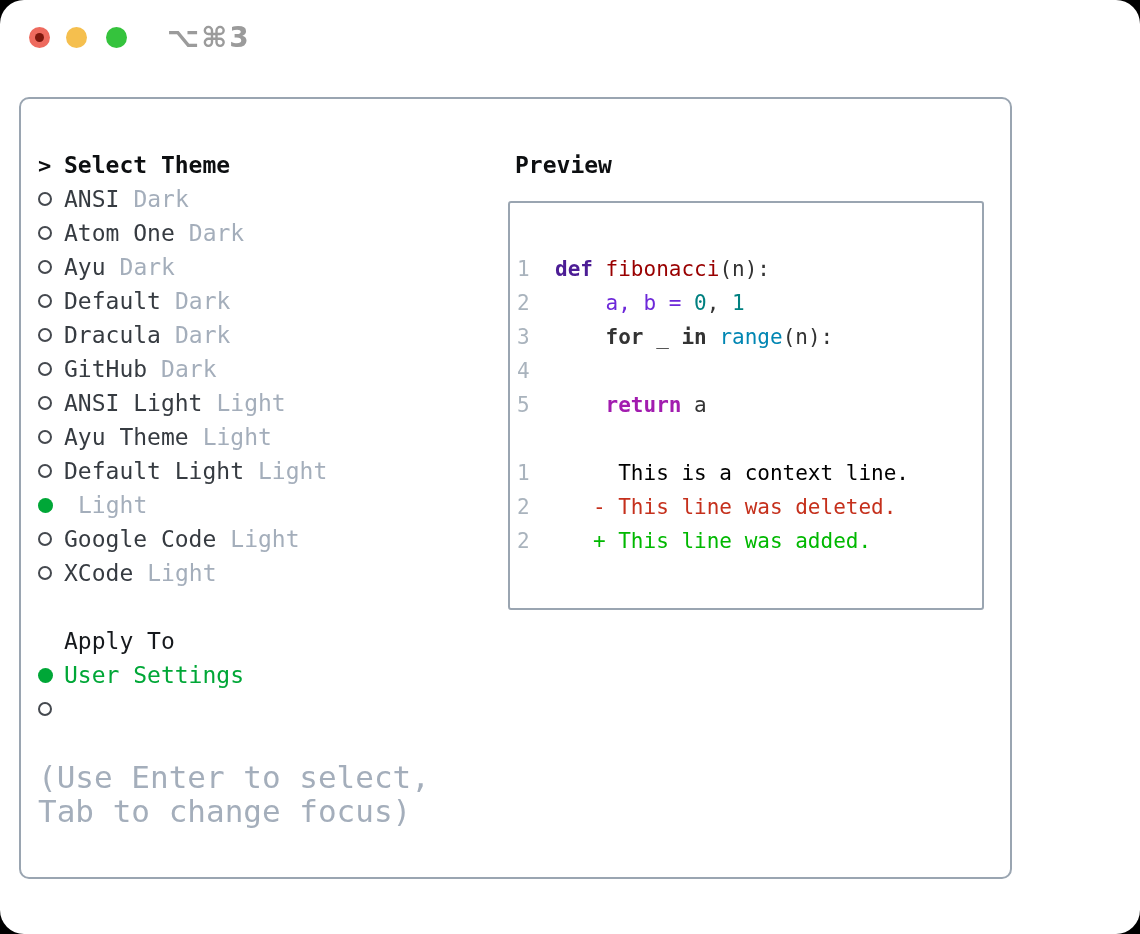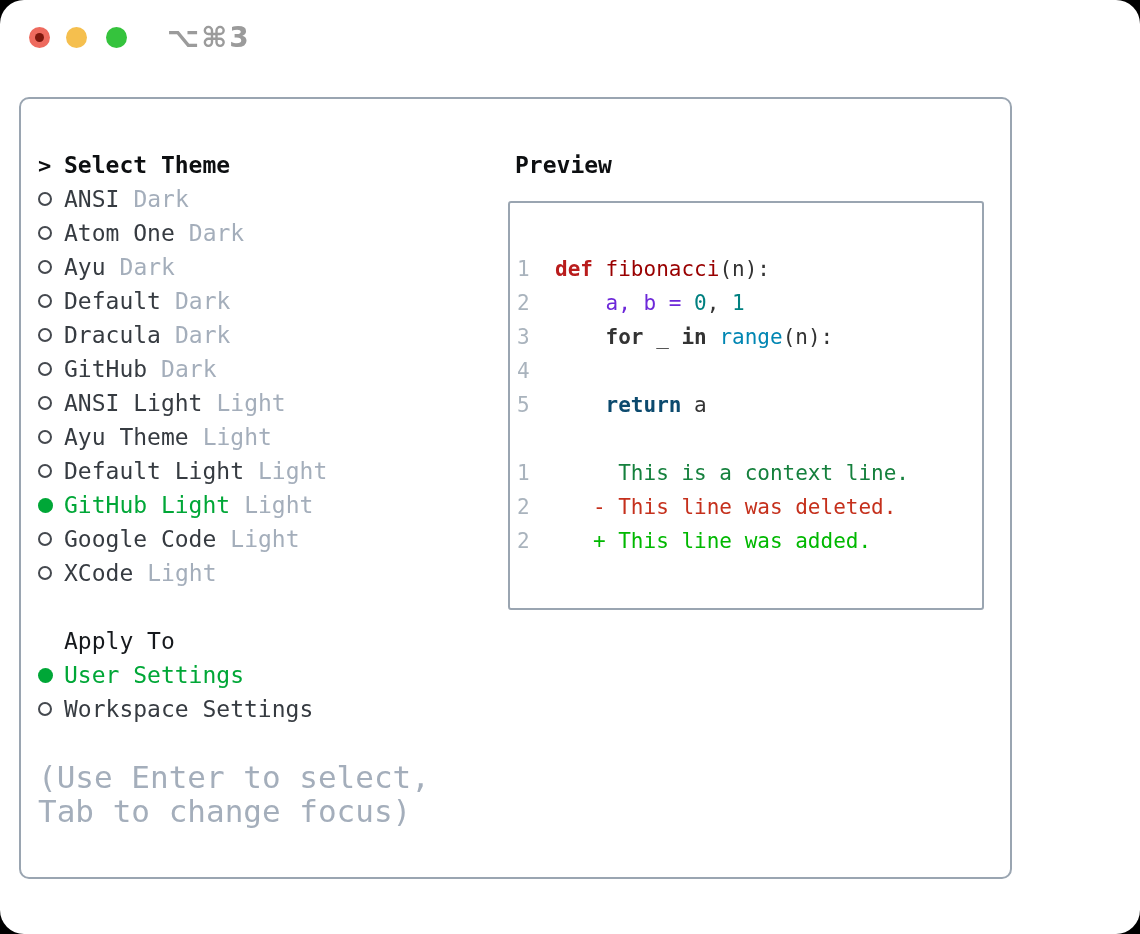--- a/index.html
+++ b/index.html
@@ -141,21 +141,20 @@
             <span class="marker">
               <span class="circle"></span>
             </span>
             <span class="opt-name">Default Light</span>
             <span class="opt-tag">Light</span>
           </div>
           <div class="row">
             <span class="marker">
               <span class="circle sel"></span>
             </span>
-            <span class="opt-name sel">GitHub Light</span>
             <span class="opt-tag">Light</span>
           </div>
           <div class="row">
             <span class="marker">
               <span class="circle"></span>
             </span>
             <span class="opt-name">Google Code</span>
             <span class="opt-tag">Light</span>
           </div>
           <div class="row">
@@ -178,36 +177,35 @@
           <div class="row">
             <span class="marker">
               <span class="circle sel"></span>
             </span>
             <span class="opt-name sel">User Settings</span>
           </div>
           <div class="row">
             <span class="marker">
               <span class="circle"></span>
             </span>
-            <span class="opt-name">Workspace Settings</span>
           </div>
         </div>
 
       <div class="row blank"></div>
 
       <div class="hint">(Use Enter to select, Tab to change focus)</div>
     </div>
 
     <div class="preview-title">Preview</div>
 
     <div class="preview-box">
       <div id="preview-lines">
           <div class="pline">
             <span class="ln">1</span>
-            <span class="seg kw" style="color: #b91c1c;">def </span>
+            <span class="seg kw" style="color: #4c1d95;">def </span>
             <span class="seg" style="color: rgb(153, 0, 0);">fibonacci</span>
             <span class="seg" style="color: rgb(51, 51, 51);">(n):</span>
           </div>
           <div class="pline">
             <span class="ln">2</span>
             <span class="seg" style="color: #6d28d9;">    a, b = </span>
             <span class="seg" style="color: rgb(0, 128, 128);">0</span>
             <span class="seg" style="color: rgb(51, 51, 51);">, </span>
             <span class="seg" style="color: rgb(0, 128, 128);">1</span>
           </div>
@@ -220,29 +218,29 @@
             <span class="seg" style="color: rgb(51, 51, 51);"> </span>
             <span class="seg" style="color: rgb(0, 134, 179);">range</span>
             <span class="seg" style="color: rgb(51, 51, 51);">(n):</span>
           </div>
           <div class="pline">
             <span class="ln">4</span>
           </div>
           <div class="pline">
             <span class="ln">5</span>
             <span class="seg" style="color: rgb(51, 51, 51);">    </span>
-            <span class="seg kw" style="color: #0c4a6e;">return</span>
+            <span class="seg kw" style="color: #a21caf;">return</span>
             <span class="seg" style="color: rgb(51, 51, 51);"> a</span>
           </div>
           <div class="pline">
             <span class="ln"></span>
           </div>
           <div class="pline">
             <span class="ln">1</span>
-            <span class="seg" style="color: #15803d;">     This is a context line.</span>
+            <span class="seg" style="color: #000000;">     This is a context line.</span>
           </div>
           <div class="pline">
             <span class="ln">2</span>
             <span class="seg" style="color: rgb(197, 48, 28);">   - This line was deleted.</span>
           </div>
           <div class="pline">
             <span class="ln">2</span>
             <span class="seg" style="color: rgb(0, 184, 0);">   + This line was added.</span>
           </div>
         </div>

